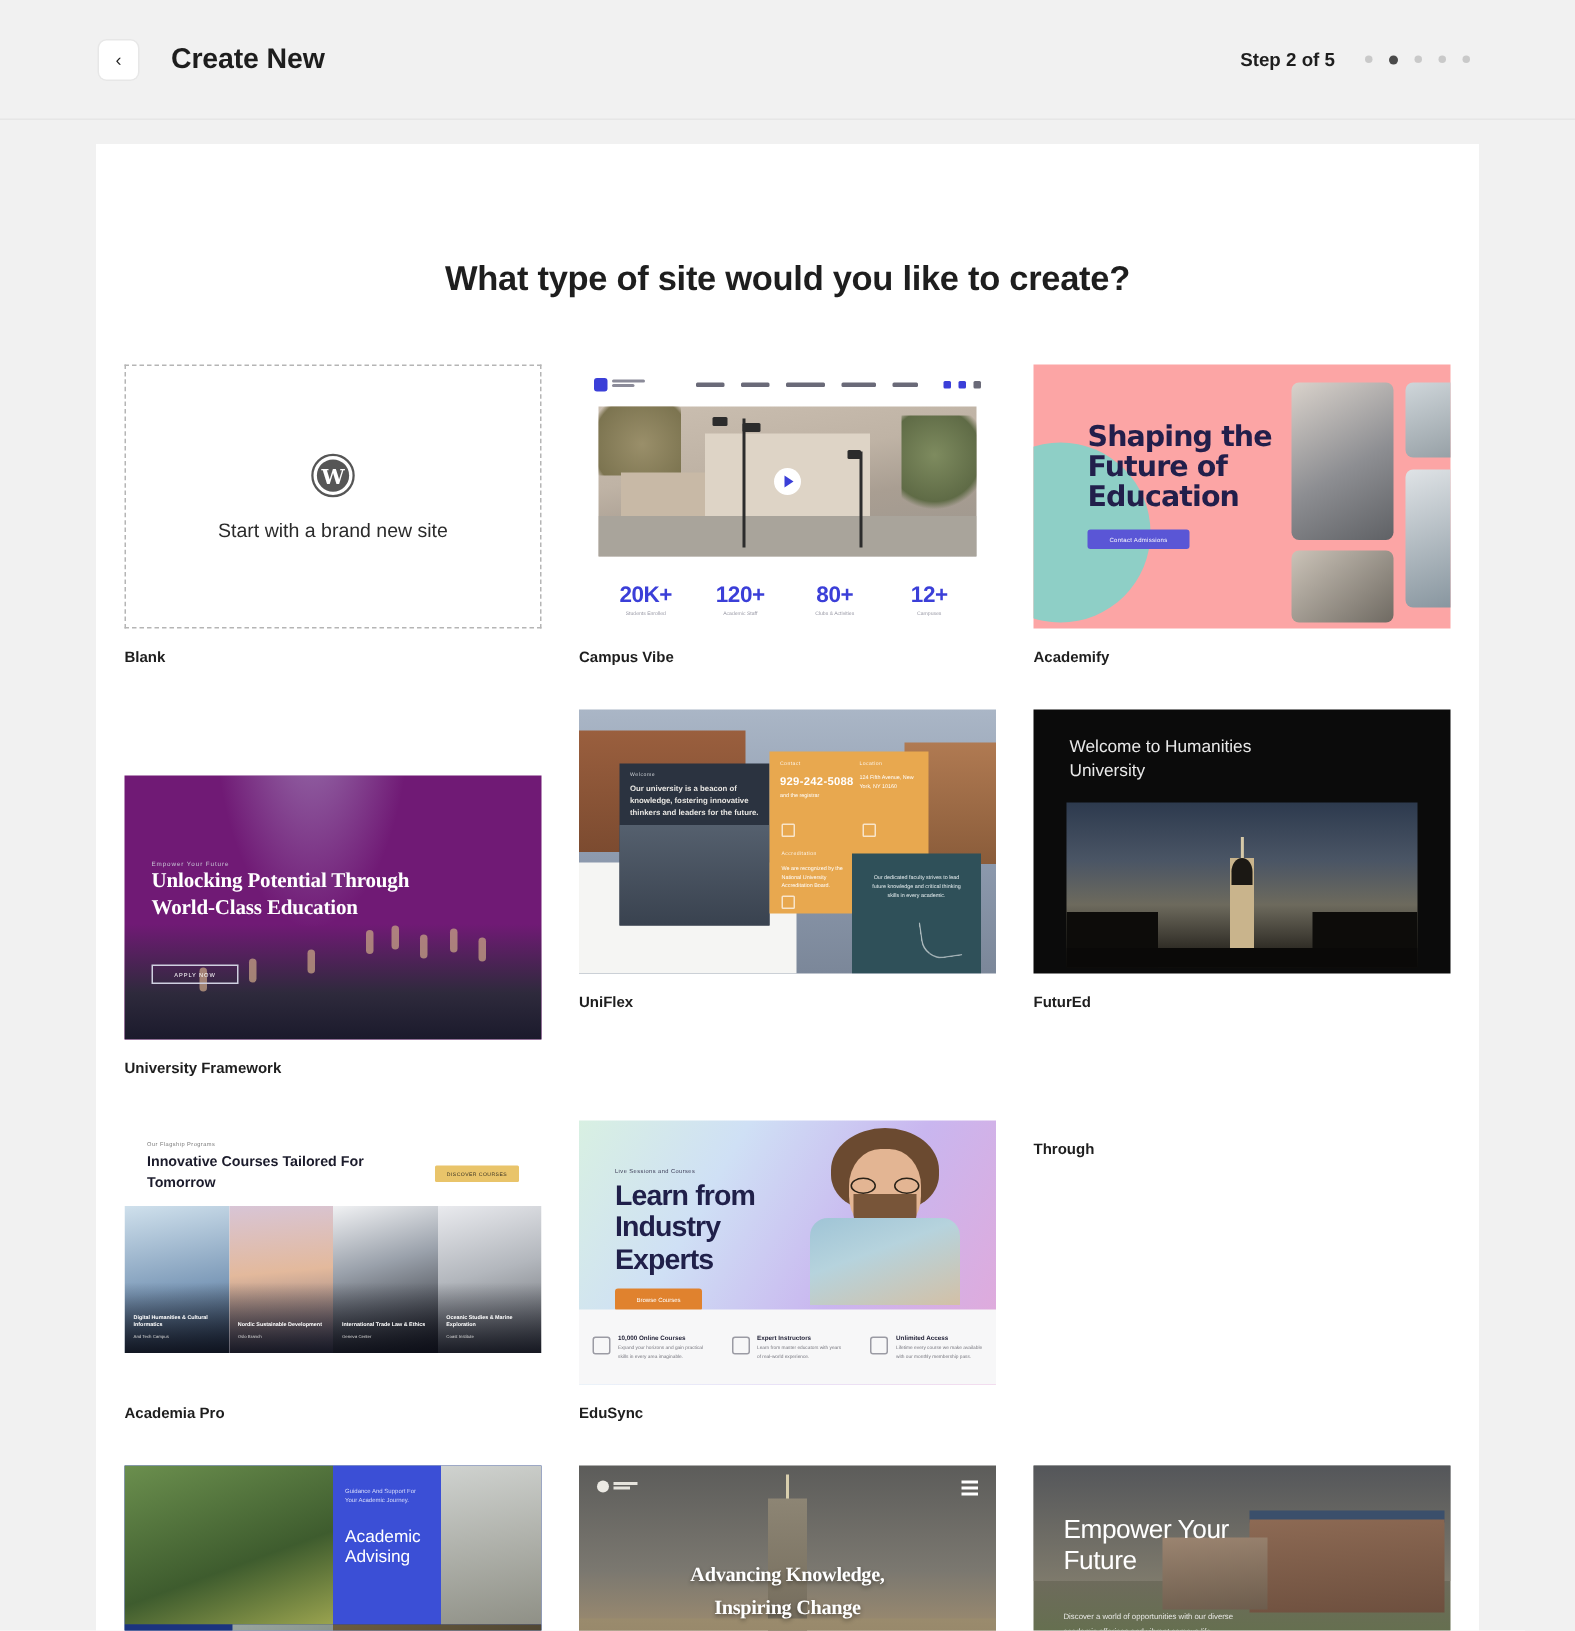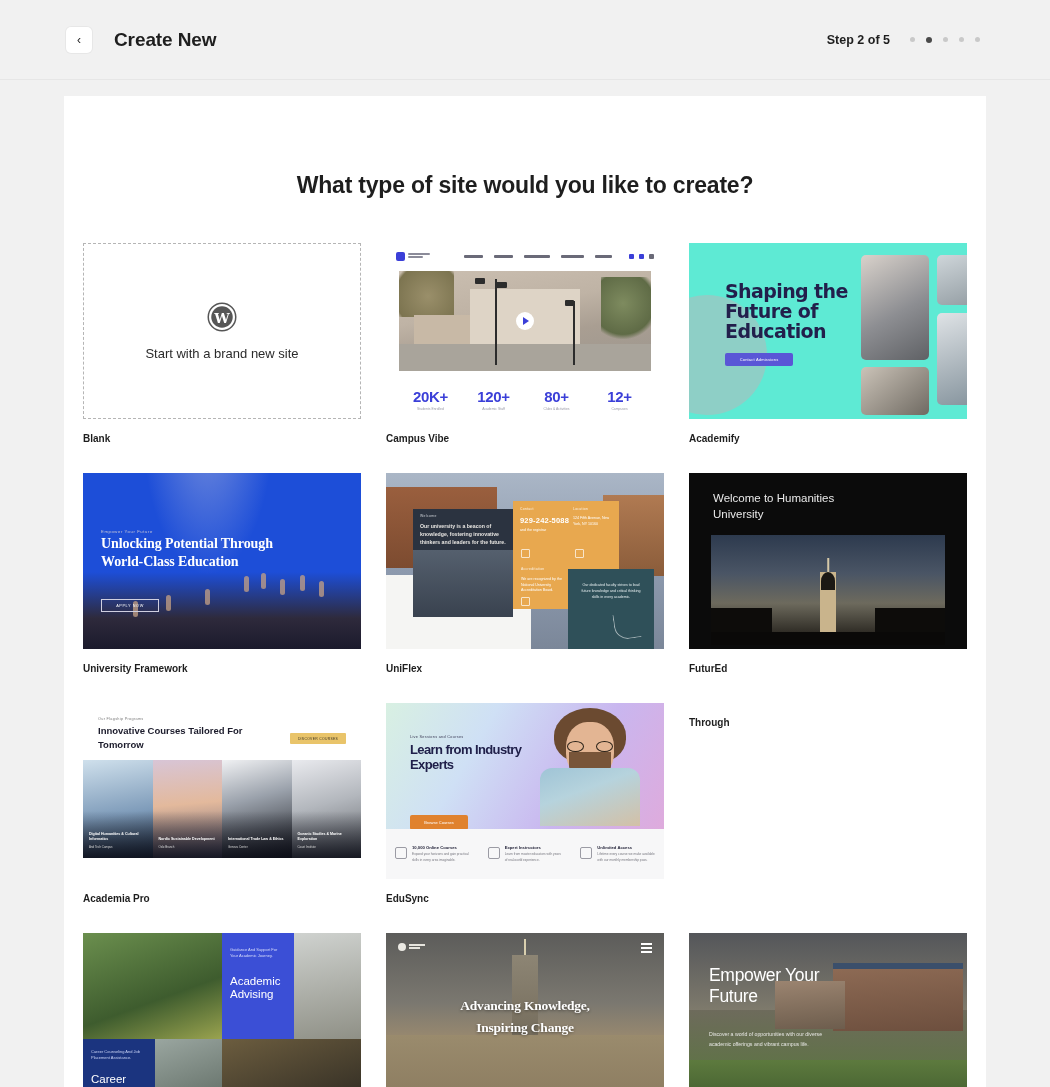--- a/index.html
+++ b/index.html
@@ -106,37 +106,37 @@
   .cv-play { position:absolute; left:50%; top:50%; transform:translate(-50%,-50%);
              width:18px; height:18px; border-radius:50%; background:#fff;
              display:flex; align-items:center; justify-content:center; }
   .cv-play span { width:0;height:0;border-left:6px solid #3b3fd8;border-top:4px solid transparent;border-bottom:4px solid transparent; margin-left:2px;}
   .cv-stats { position:absolute; left:13px; right:13px; bottom:8px; display:flex; }
   .cv-stat { flex:1; text-align:center; }
   .cv-stat b { display:block; font-size:15px; font-weight:800; color:#3b3fd8; letter-spacing:-0.3px; }
   .cv-stat s { display:block; text-decoration:none; font-size:3.4px; color:#9a9aa6; margin-top:2px; transform:scale(1); }
 
   
-  .ac { background:#5eead4; }
+  .ac { background:#fca5a5; }
   .ac-blob { position:absolute; left:-42px; top:52px; width:120px; height:120px;
              border-radius:50%; background:#8ecfc6; }
   .ac-title { position:absolute; left:36px; top:38px; width:140px;
               font-family:"DejaVu Sans", sans-serif;
               font-size:19px; line-height:1.06; font-weight:800; color:#221f4b; letter-spacing:-0.6px; }
   .ac-btn { position:absolute; left:36px; top:110px; width:68px; height:13px;
             background:#5a56d6; border-radius:2px; display:flex; align-items:center; justify-content:center; }
   .ac-btn span { font-size:4px; color:#fff; letter-spacing:0.2px; }
   .ac-ph { position:absolute; border-radius:5px; overflow:hidden; }
   .ac-p1 { left:172px; top:12px; width:68px; height:105px; background:linear-gradient(150deg,#d9d2cb,#8d8e92 55%,#5f6165); }
   .ac-p2 { left:248px; top:12px; width:60px; height:50px; background:linear-gradient(160deg,#cfd6da,#8d979d); }
   .ac-p3 { left:248px; top:70px; width:60px; height:92px; background:linear-gradient(160deg,#dfe3e6,#7f8e98); }
   .ac-p4 { left:172px; top:124px; width:68px; height:48px; background:linear-gradient(140deg,#cbc3b8,#6f6a62); }
 
   
-  .uf { background:#1d4ed8; }
+  .uf { background:#701a75;margin-top:44px; }
   .uf-light { position:absolute; left:18%; top:-40%; width:54%; height:110%;
               background:radial-gradient(ellipse at 50% 10%, rgba(190,195,225,.55) 0%, rgba(60,62,100,0) 62%); }
   .uf-crowd { position:absolute; left:0; right:0; bottom:0; height:44%;
               background:linear-gradient(0deg,#1b1a2c 0%, #2e2a3c 40%, rgba(25,23,45,0) 100%); }
   .uf-hand { position:absolute; width:5px; height:16px; border-radius:3px; background:#c6a184; opacity:.75; }
   .uf-eyebrow { position:absolute; left:18px; top:56px; font-size:4.2px; color:#c9c6d6; letter-spacing:.6px; }
   .uf-title { position:absolute; left:18px; top:62px; width:190px;
               font-family:"Liberation Serif", serif;
               font-size:14px; line-height:1.32; font-weight:700; color:#fff; letter-spacing:-.1px; }
   .uf-btn { position:absolute; left:18px; top:126px; width:58px; height:13px;
@@ -200,21 +200,21 @@
   .ap-c4 { background:linear-gradient(165deg,#e9eaee 0%, #b3b7bd 45%, #5e6166 100%); }
   .ap-shade { position:absolute; left:0; right:0; bottom:0; height:48%;
               background:linear-gradient(0deg,rgba(10,12,22,.85),rgba(10,12,22,0)); }
   .ap-ct { position:absolute; left:6px; right:6px; bottom:16px; font-size:3.6px; line-height:1.45; font-weight:700; color:#fff; }
   .ap-cs { position:absolute; left:6px; bottom:9px; font-size:2.9px; color:#d6d6d6; }
 
   
   .es { background:linear-gradient(120deg,#d8f0e2 0%, #cfe0f5 30%, #c9b6ef 62%, #e4a8d8 100%); }
   .es-eyebrow { position:absolute; left:24px; top:32px; font-size:3.8px; color:#3a3a55; letter-spacing:.3px; }
   .es-title { position:absolute; left:24px; top:40px; width:130px;
-              font-size:13px; line-height:1.12; font-weight:800; color:#20204a; letter-spacing:-0.6px; }
+              font-size:19px; line-height:1.12; font-weight:800; color:#20204a; letter-spacing:-0.6px; }
   .es-btn { position:absolute; left:24px; top:112px; width:58px; height:15px; border-radius:2px;
             background:#e0822e; display:flex; align-items:center; justify-content:center; }
   .es-btn span { font-size:4px; color:#fff; }
   .es-person { position:absolute; right:24px; bottom:53px; width:100px; height:118px; }
   .es-hair { position:absolute; left:14px; top:0; width:72px; height:56px; border-radius:50% 50% 44% 44%; background:#6b4a30; }
   .es-face { position:absolute; left:26px; top:14px; width:48px; height:56px; border-radius:44%; background:#e3b593; }
   .es-glass { position:absolute; left:27px; top:33px; width:46px; height:11px; }
   .es-glass i { position:absolute; top:0; width:17px; height:11px; border:1.4px solid #2a2218; border-radius:50%; }
   .es-beard { position:absolute; left:29px; top:44px; width:42px; height:28px; border-radius:0 0 50% 50%; background:#6b4a30; opacity:.9;}
   .es-shirt { position:absolute; left:0; bottom:0; width:100px; height:58px; border-radius:12px 12px 0 0;

